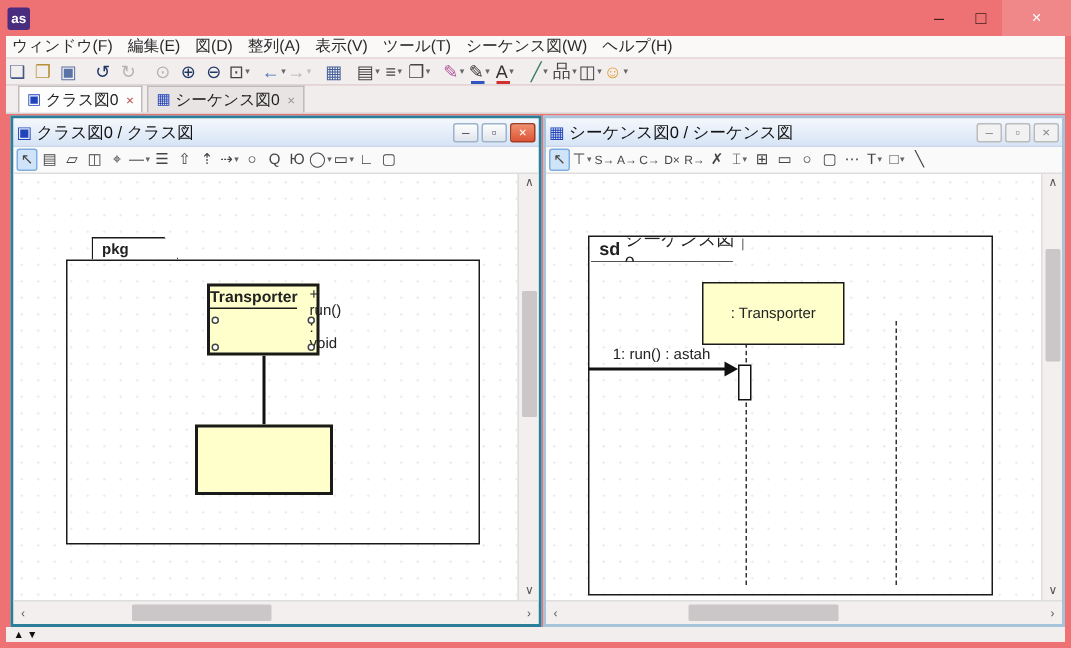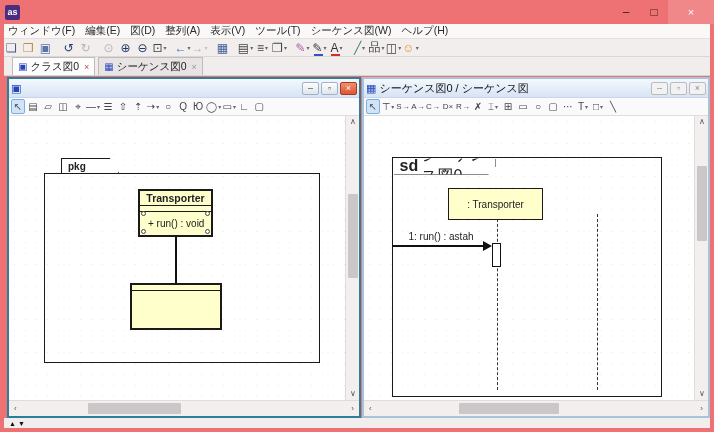--- a/index.html
+++ b/index.html
@@ -57,31 +57,31 @@
   
   .vscroll{position:absolute;top:0;right:0;width:14px;bottom:0;background:#f3efef;border-left:1px solid #ddd;}
   .hscroll{height:16px;background:#f3efef;border-top:1px solid #ddd;position:relative}
   .sb-arrow{position:absolute;color:#555;font-size:8px;line-height:8px}
   .thumb{position:absolute;background:#cbc7c8;border-radius:1px}
 
   
   .pkg-tab{position:absolute;border:1.5px solid #1a1a1a;border-bottom:none;background:#fff;
     clip-path:polygon(0 0,84% 0,100% 100%,0 100%);display:flex;align-items:center;padding-left:6px;font-weight:bold;font-size:10px}
   .pkg-body{position:absolute;border:1.5px solid #1a1a1a;background:transparent}
-  .uml-class{position:absolute;background:var(--cls-fill,#ffffcc);border:2px solid #1a1a1a;display:flex;flex-direction:column}
+  .uml-class{position:absolute;background:var(--cls-fill,#ffffcc);border:2px solid #1a1a1a;display:flex;flex-direction:row}
   .cls-name{height:15px;display:flex;align-items:center;justify-content:center;font-weight:bold;font-size:10.5px;border-bottom:1px solid #1a1a1a}
   .cls-attr{height:6px;border-bottom:1px solid #1a1a1a}
   .cls-ops{flex:1;display:flex;align-items:center;padding-left:8px;font-size:10px}
   .hdl{width:5px;height:5px;background:#fff;border:1px solid #444;border-radius:50%;position:absolute}
   .assoc{position:absolute;width:2px;background:#111}
 
   
   .sd-frame{position:absolute;border:1.5px solid #1a1a1a;background:transparent}
   .sd-tab{position:absolute;border:1.5px solid #1a1a1a;border-left:none;border-top:none;background:#fff;
-    clip-path:polygon(0 0,100% 0,100% 50%,93% 100%,0 100%);display:flex;align-items:center;padding-left:6px;font-size:16px;gap:3px}
+    clip-path:polygon(0 0,100% 0,100% 50%,93% 100%,0 100%);display:flex;align-items:center;padding-left:6px;font-size:12px;gap:3px}
   .lifeline-head{position:absolute;background:var(--cls-fill,#ffffcc);border:1.5px solid #1a1a1a;display:flex;align-items:center;justify-content:center;font-size:10px}
   .dashline{position:absolute;width:0;border-left:1.5px dashed #333}
   .msg-line{position:absolute;height:1.5px;background:#111}
   .msg-arrowhead{position:absolute;width:0;height:0;border-top:5px solid transparent;border-bottom:5px solid transparent;border-left:9px solid #111}
   .activation{position:absolute;width:9px;background:#fff;border:1.2px solid #111}
   .msg-label{position:absolute;font-size:10px;text-align:center}
 
   
   .statusbar{left:4px;top:418px;width:706px;height:10px;background:#f2eeee;display:flex;align-items:center;padding-left:5px;gap:2px;font-size:7px;color:#111}
   .edge{background:var(--titlebar,#ee7173);position:absolute}
@@ -147,20 +147,21 @@
     <div class="tab">
       <span class="tab-ic" style="color:#2244bb">▦</span>
       <span>シーケンス図0</span>
       <span class="tab-x">×</span>
     </div>
 </div>
 
 <div class="abs iwin active" style="left:7px;width:354px">
   <div class="ititle">
     <span class="dicon">▣</span>
+    <span class="ttext">クラス図0 / クラス図</span>
     <span class="ibtns">
       <span class="ibtn">–</span>
       <span class="ibtn">▫</span>
       <span class="ibtn closeA">×</span>
     </span>
   </div>
   <div class="itools">
     <span class="tbtn selected">↖</span>
       <span class="tbtn">▤</span>
       <span class="tbtn">▱</span>
@@ -246,21 +247,21 @@
 
     <div class="sd-frame" style="left:28px;top:41px;width:270px;height:240px"></div>
     <div class="sd-tab" style="left:29.5px;top:42.5px;width:102px;height:16px">
       <b>sd</b>
       <span>シーケンス図0</span>
     </div>
 
     <div class="dashline" style="left:133px;top:98px;height:176px"></div>
     <div class="dashline" style="left:233px;top:98px;height:176px"></div>
 
-    <div class="lifeline-head" style="left:84px;top:72px;width:95px;height:32px">: Transporter</div>
+    <div class="lifeline-head" style="left:104px;top:72px;width:95px;height:42px">: Transporter</div>
 
     <div class="msg-label" style="left:32px;top:115px;width:90px">1: run() : astah</div>
     <div class="msg-line" style="left:28px;top:129px;width:92px"></div>
     <div class="msg-arrowhead" style="left:119px;top:125px"></div>
     <div class="activation" style="left:128px;top:127px;height:24px"></div>
 
     <div class="vscroll">
       <span class="sb-arrow" style="top:2px;left:4px">∧</span>
       <div class="thumb" style="left:2px;width:10px;top:50px;height:75px"></div>
       <span class="sb-arrow" style="bottom:2px;left:4px">∨</span>

